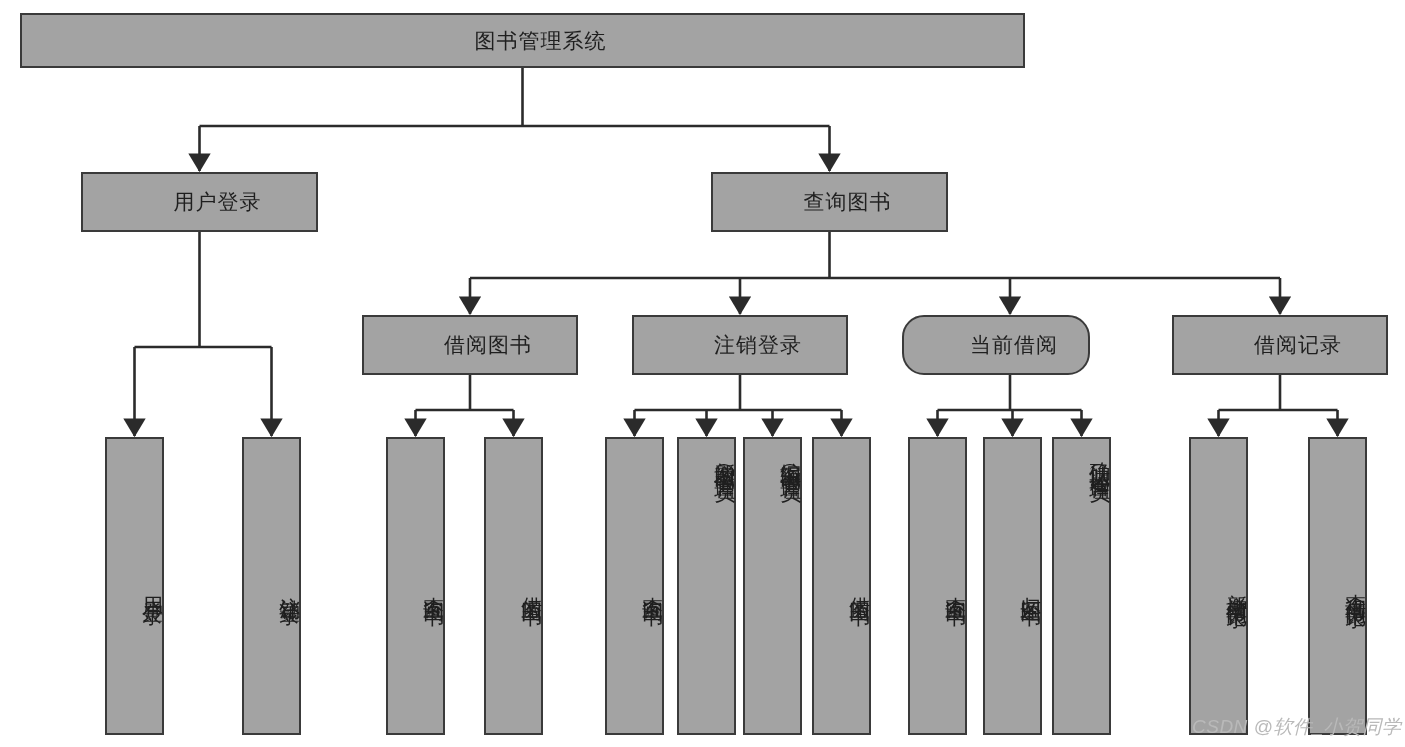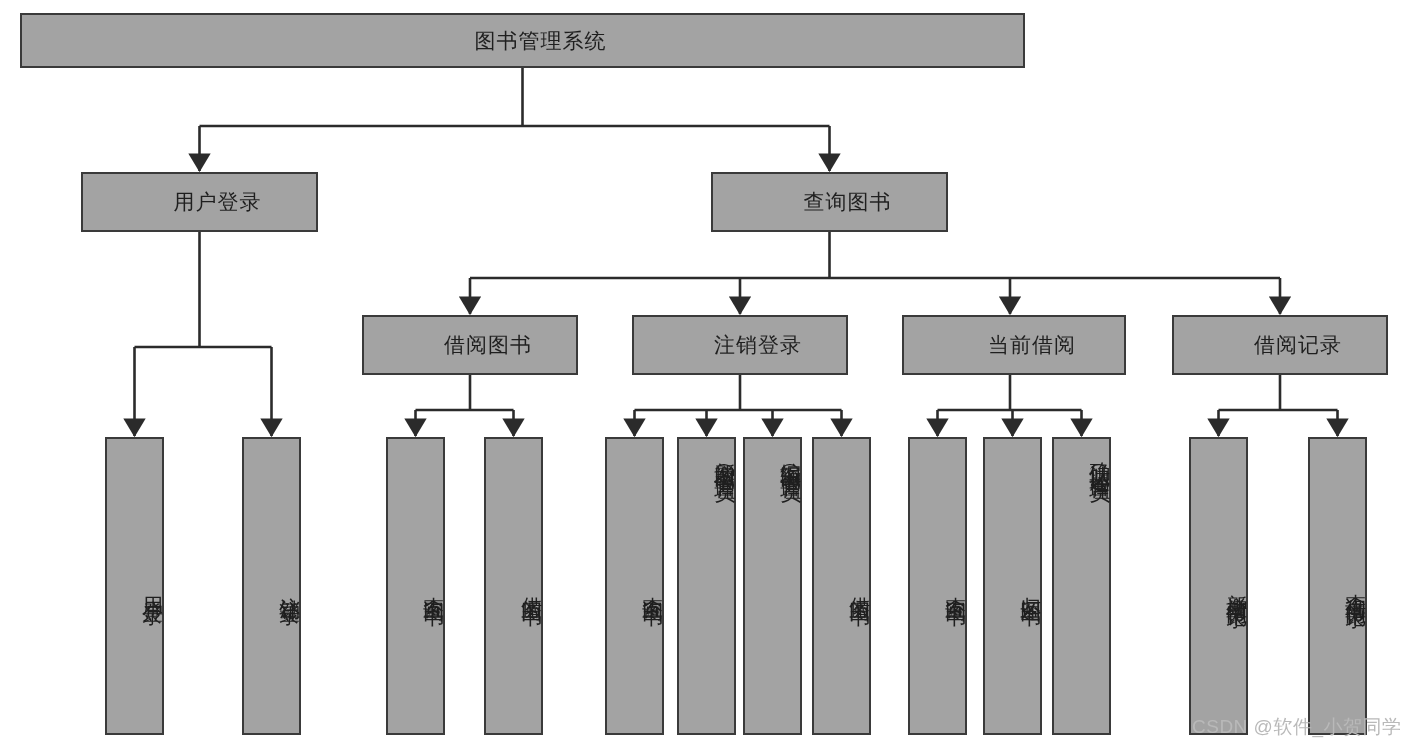--- a/index.html
+++ b/index.html
@@ -63,20 +63,21 @@
     align-items: center;
     padding-top: 0;
   }
   .watermark {
     position: absolute;
     font-size: 19px;
     color: #b9b9b9;
     white-space: nowrap;
     z-index: 5;
     letter-spacing: 0.5px;
+    font-style: italic;
   }
 </style>
 </head>
 <body>
 
 <div id="canvas">
 
   <svg id="wires" viewBox="0 0 1405 747" xmlns="http://www.w3.org/2000/svg">
     <defs>
       <marker id="arrow" viewBox="0 0 10 12" refX="9.4" refY="6" markerWidth="7.2" markerHeight="8.6" orient="auto-start-reverse">
@@ -129,21 +130,21 @@
       </div>
       <div class="node horizontal" style="left: 711px; top: 172px; width: 237px; height: 60px;">
         <div class="node-label">查询图书</div>
       </div>
       <div class="node horizontal" style="left: 362px; top: 315px; width: 216px; height: 60px;">
         <div class="node-label">借阅图书</div>
       </div>
       <div class="node horizontal" style="left: 632px; top: 315px; width: 216px; height: 60px;">
         <div class="node-label">注销登录</div>
       </div>
-      <div class="node horizontal" style="left: 902px; top: 315px; width: 224px; height: 60px;">
+      <div class="node horizontal" style="left: 902px; top: 315px; width: 188px; height: 60px; border-radius: 22px;">
         <div class="node-label">当前借阅</div>
       </div>
       <div class="node horizontal" style="left: 1172px; top: 315px; width: 216px; height: 60px; align-items: center;">
         <div class="node-label">借阅记录</div>
       </div>
       <div class="node vertical mid" style="left: 105px; top: 437px; width: 59px; height: 298px;">
         <div class="node-label">用户登录</div>
       </div>
       <div class="node vertical mid" style="left: 242px; top: 437px; width: 59px; height: 298px;">
         <div class="node-label">注销登录</div>

